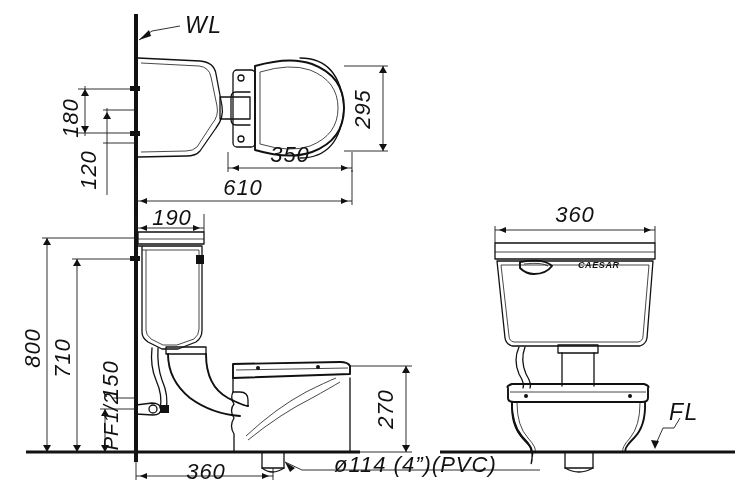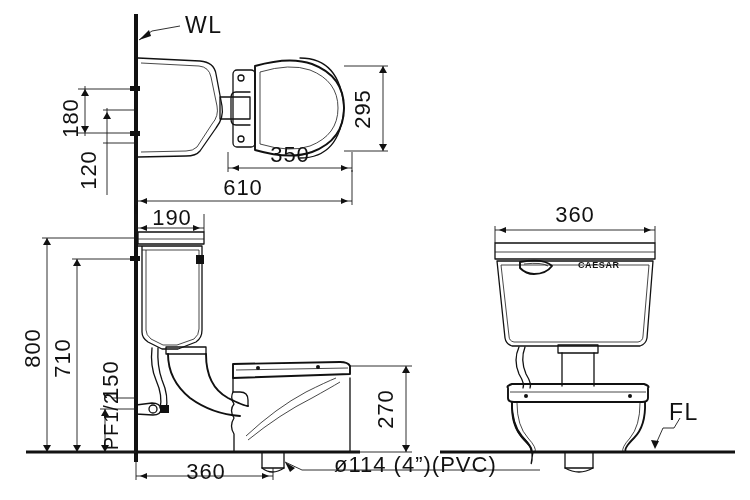--- a/index.html
+++ b/index.html
@@ -3,21 +3,21 @@
 <meta charset="utf-8">
 <title>Toilet Technical Drawing</title>
 <style>
   html,body{margin:0;padding:0;background:#ffffff;}
   body{
     width:750px;height:500px;
     font-family:"Liberation Sans", sans-serif;
     color:#111;
     overflow:hidden;
   }
-  #sheet{position:relative;width:638px;height:500px;background:#22c55e;}
+  #sheet{position:relative;width:638px;height:500px;background:#22c55e;font-style:italic;}
   #sheet svg{position:absolute;left:0;top:0;}
 
   
 </style>
 </head>
 <body>
 
 <div id="sheet">
 <svg width="750" height="500" viewBox="0 0 750 500" xmlns="http://www.w3.org/2000/svg">
 

